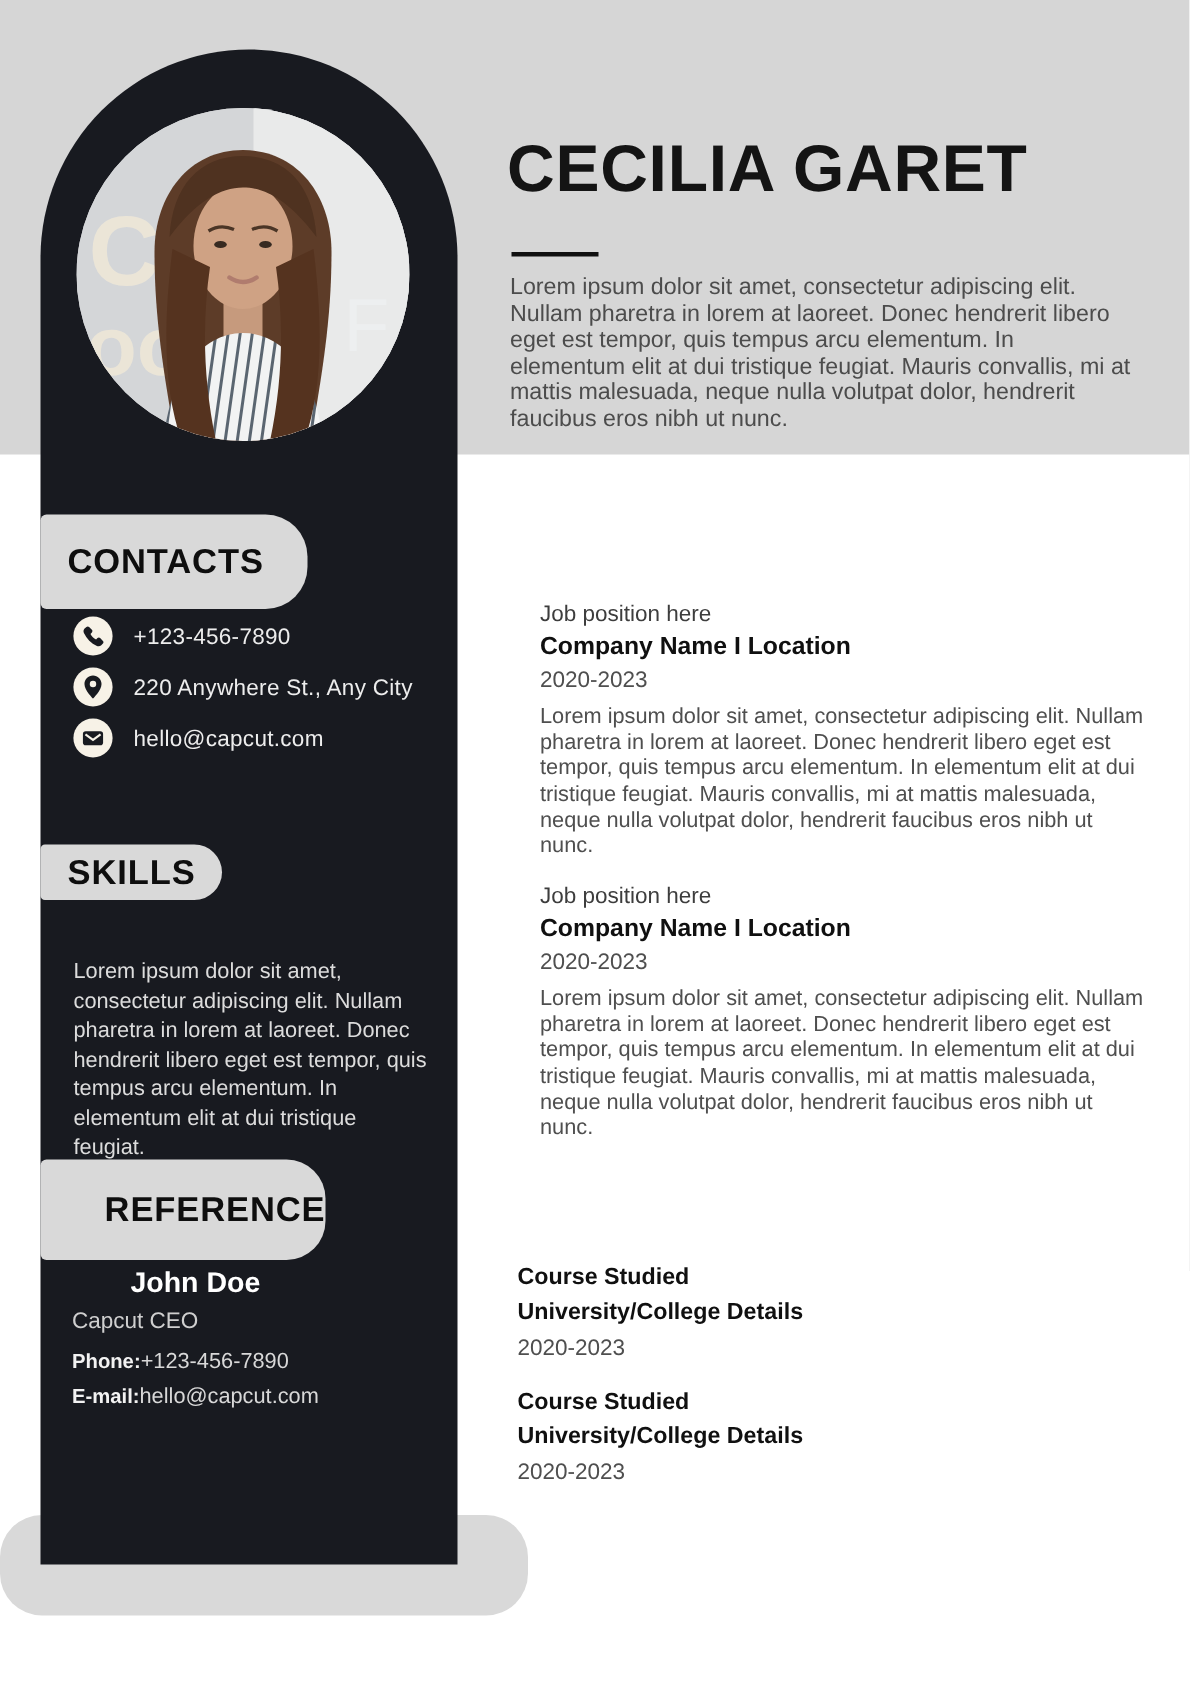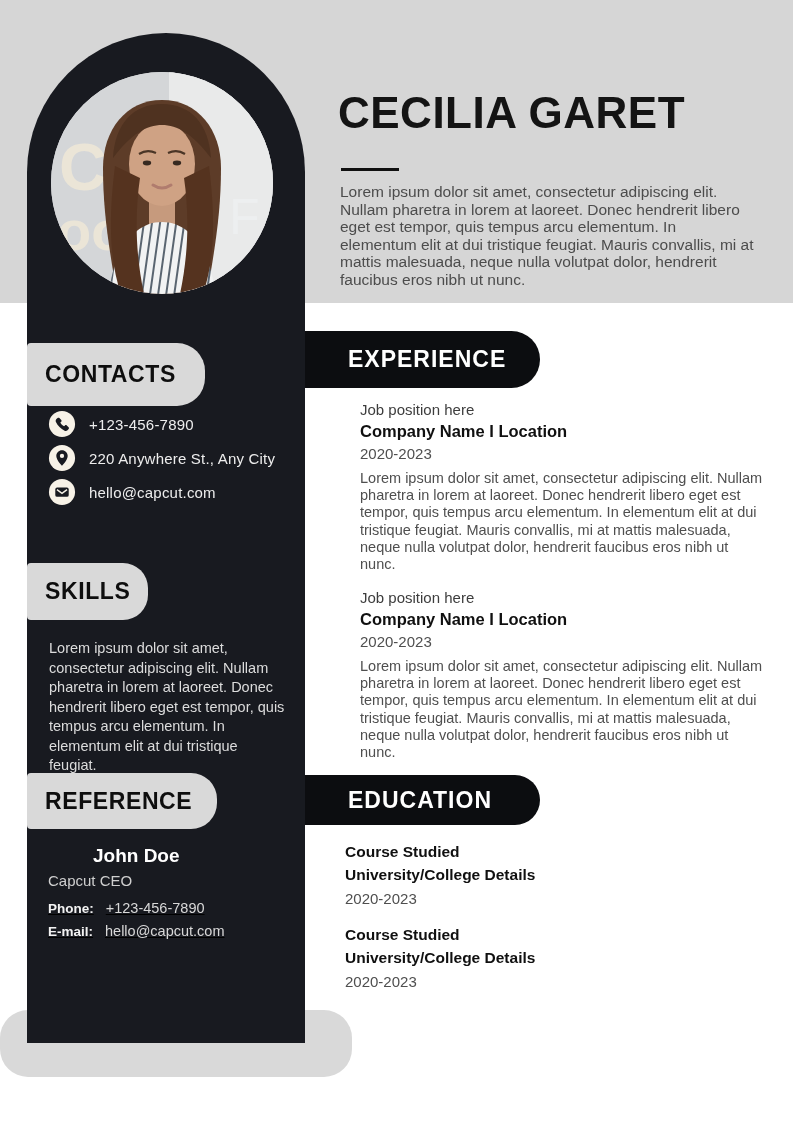--- a/index.html
+++ b/index.html
@@ -14,35 +14,35 @@
   
   .sidebar { position:absolute; left:27px; top:33px; width:278px; height:1010px;
              background:#181a20; border-radius:139px 139px 0 0; z-index:2; }
   .photo   { position:absolute; left:24px; top:39px; width:222px; height:222px;
              border-radius:50%; overflow:hidden; background:#d9dbdc; }
 
   .pill { display:flex; align-items:center; font-weight:800; letter-spacing:.6px; box-sizing:border-box; }
   .gray-pill { position:absolute; left:0; background:#d9d9d9; color:#0e0e0e;
                padding-left:18px; font-size:23px; }
   .contacts-pill { top:310px; width:178px; height:63px; border-radius:4px 28px 28px 4px; }
-  .skills-pill   { top:530px; width:121px; height:57px; border-radius:4px 25px 25px 4px; }
-  .ref-pill      { top:740px; width:190px; height:56px; border-radius:4px 26px 26px 4px; }
+  .skills-pill   { top:530px; width:121px; height:37px; border-radius:4px 25px 25px 4px; }
+  .ref-pill      { top:740px; width:190px; height:67px; border-radius:4px 26px 26px 4px;justify-content:flex-end; }
 
   .contact-list { position:absolute; left:21px; top:377px; margin:0; padding:0; list-style:none; }
   .contact-item { display:flex; align-items:center; gap:13px; margin-bottom:6px; }
   .cicon { width:28px; height:28px; flex:0 0 28px; }
   .ctext { font-size:15px; color:#ededed; letter-spacing:.2px; white-space:nowrap; }
 
   .skills-text { position:absolute; left:22px; top:606px; width:236px; margin:0;
                  font-size:14.5px; line-height:19.5px; color:#dcdcdc; }
 
   .ref-block { position:absolute; left:21px; top:812px; }
   .ref-name  { font-size:19px; font-weight:800; color:#ffffff; margin-bottom:5px;text-align:center; }
   .ref-title { font-size:15px; color:#cfcfcf; margin-bottom:11px; }
-  .ref-row   { display:flex; gap:12px; align-items:baseline; margin-bottom:7px;text-decoration:underline; }
+  .ref-row   { display:flex; align-items:baseline; margin-bottom:7px; }
   .ref-label { font-weight:800; font-size:13.5px; color:#f2f2f2; }
   .ref-val   { font-size:14.5px; color:#d8d8d8; }
 
   
   .name { position:absolute; left:338px; top:88px; margin:0; z-index:1;
           font-size:44px; font-weight:800; letter-spacing:.5px; color:#141414; white-space:nowrap; }
   .job-title { position:absolute; left:341px; top:133px; z-index:1;
                font-size:28px; font-style:italic; color:#1b1b1b; letter-spacing:.5px; }
   .title-underline { position:absolute; left:341px; top:168px; width:58px; height:3px;
                      background:#101010; z-index:1; }
@@ -77,41 +77,35 @@
 
 <div class="page">
 
   <div class="top-band"></div>
   <div class="bottom-pill"></div>
 
   <h1 class="name">CECILIA GARET</h1>
   <div class="title-underline"></div>
   <p class="summary">Lorem ipsum dolor sit amet, consectetur adipiscing elit. Nullam pharetra in lorem at laoreet. Donec hendrerit libero eget est tempor, quis tempus arcu elementum. In elementum elit at dui tristique feugiat. Mauris convallis, mi at mattis malesuada, neque nulla volutpat dolor, hendrerit faucibus eros nibh ut nunc.</p>
 
-  <div class="pill dark-pill exp-pill">
-    <span>EXPERIENCE</span>
-  </div>
 
   <section class="exp-entry exp-entry-1">
     <div class="job-pos">Job position here</div>
     <div class="job-co">Company Name I Location</div>
     <div class="job-dates">2020-2023</div>
     <p class="job-desc">Lorem ipsum dolor sit amet, consectetur adipiscing elit. Nullam pharetra in lorem at laoreet. Donec hendrerit libero eget est tempor, quis tempus arcu elementum. In elementum elit at dui tristique feugiat. Mauris convallis, mi at mattis malesuada, neque nulla volutpat dolor, hendrerit faucibus eros nibh ut nunc.</p>
   </section>
 
   <section class="exp-entry exp-entry-2">
     <div class="job-pos">Job position here</div>
     <div class="job-co">Company Name I Location</div>
     <div class="job-dates">2020-2023</div>
     <p class="job-desc">Lorem ipsum dolor sit amet, consectetur adipiscing elit. Nullam pharetra in lorem at laoreet. Donec hendrerit libero eget est tempor, quis tempus arcu elementum. In elementum elit at dui tristique feugiat. Mauris convallis, mi at mattis malesuada, neque nulla volutpat dolor, hendrerit faucibus eros nibh ut nunc.</p>
   </section>
 
-  <div class="pill dark-pill edu-pill">
-    <span>EDUCATION</span>
-  </div>
 
   <section class="edu-entry edu-entry-1">
     <div class="edu-course">Course Studied</div>
     <div class="edu-uni">University/College Details</div>
     <div class="edu-dates">2020-2023</div>
   </section>
 
   <section class="edu-entry edu-entry-2">
     <div class="edu-course">Course Studied</div>
     <div class="edu-uni">University/College Details</div>

